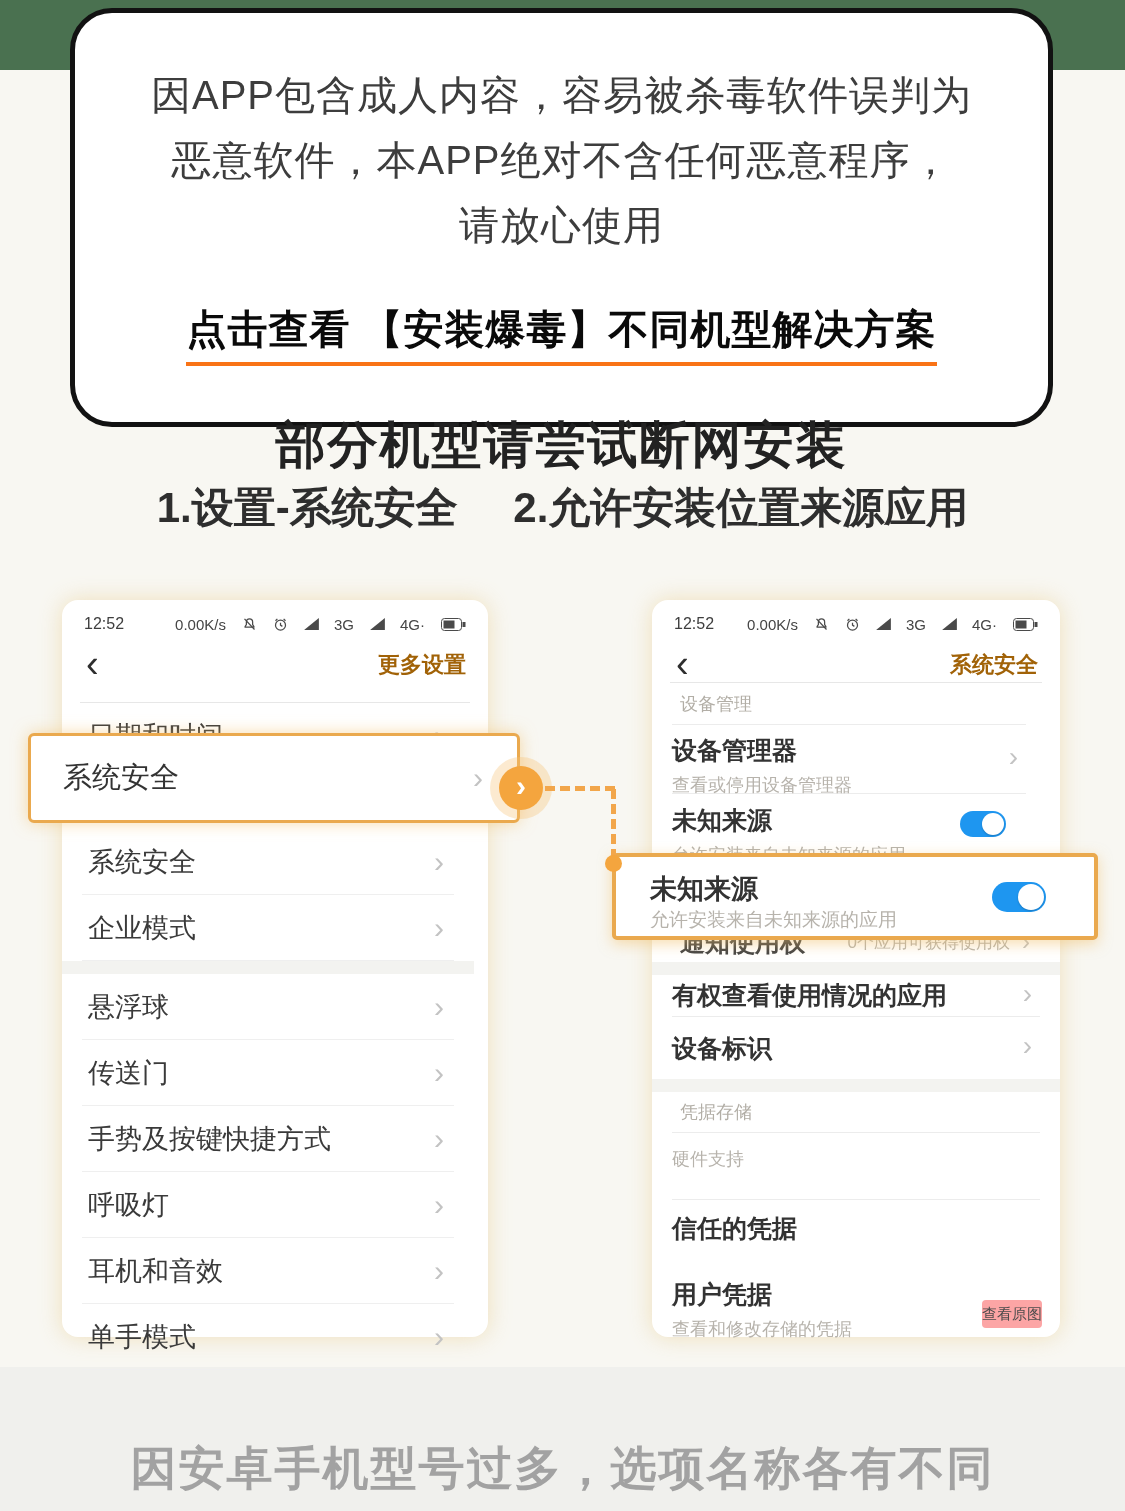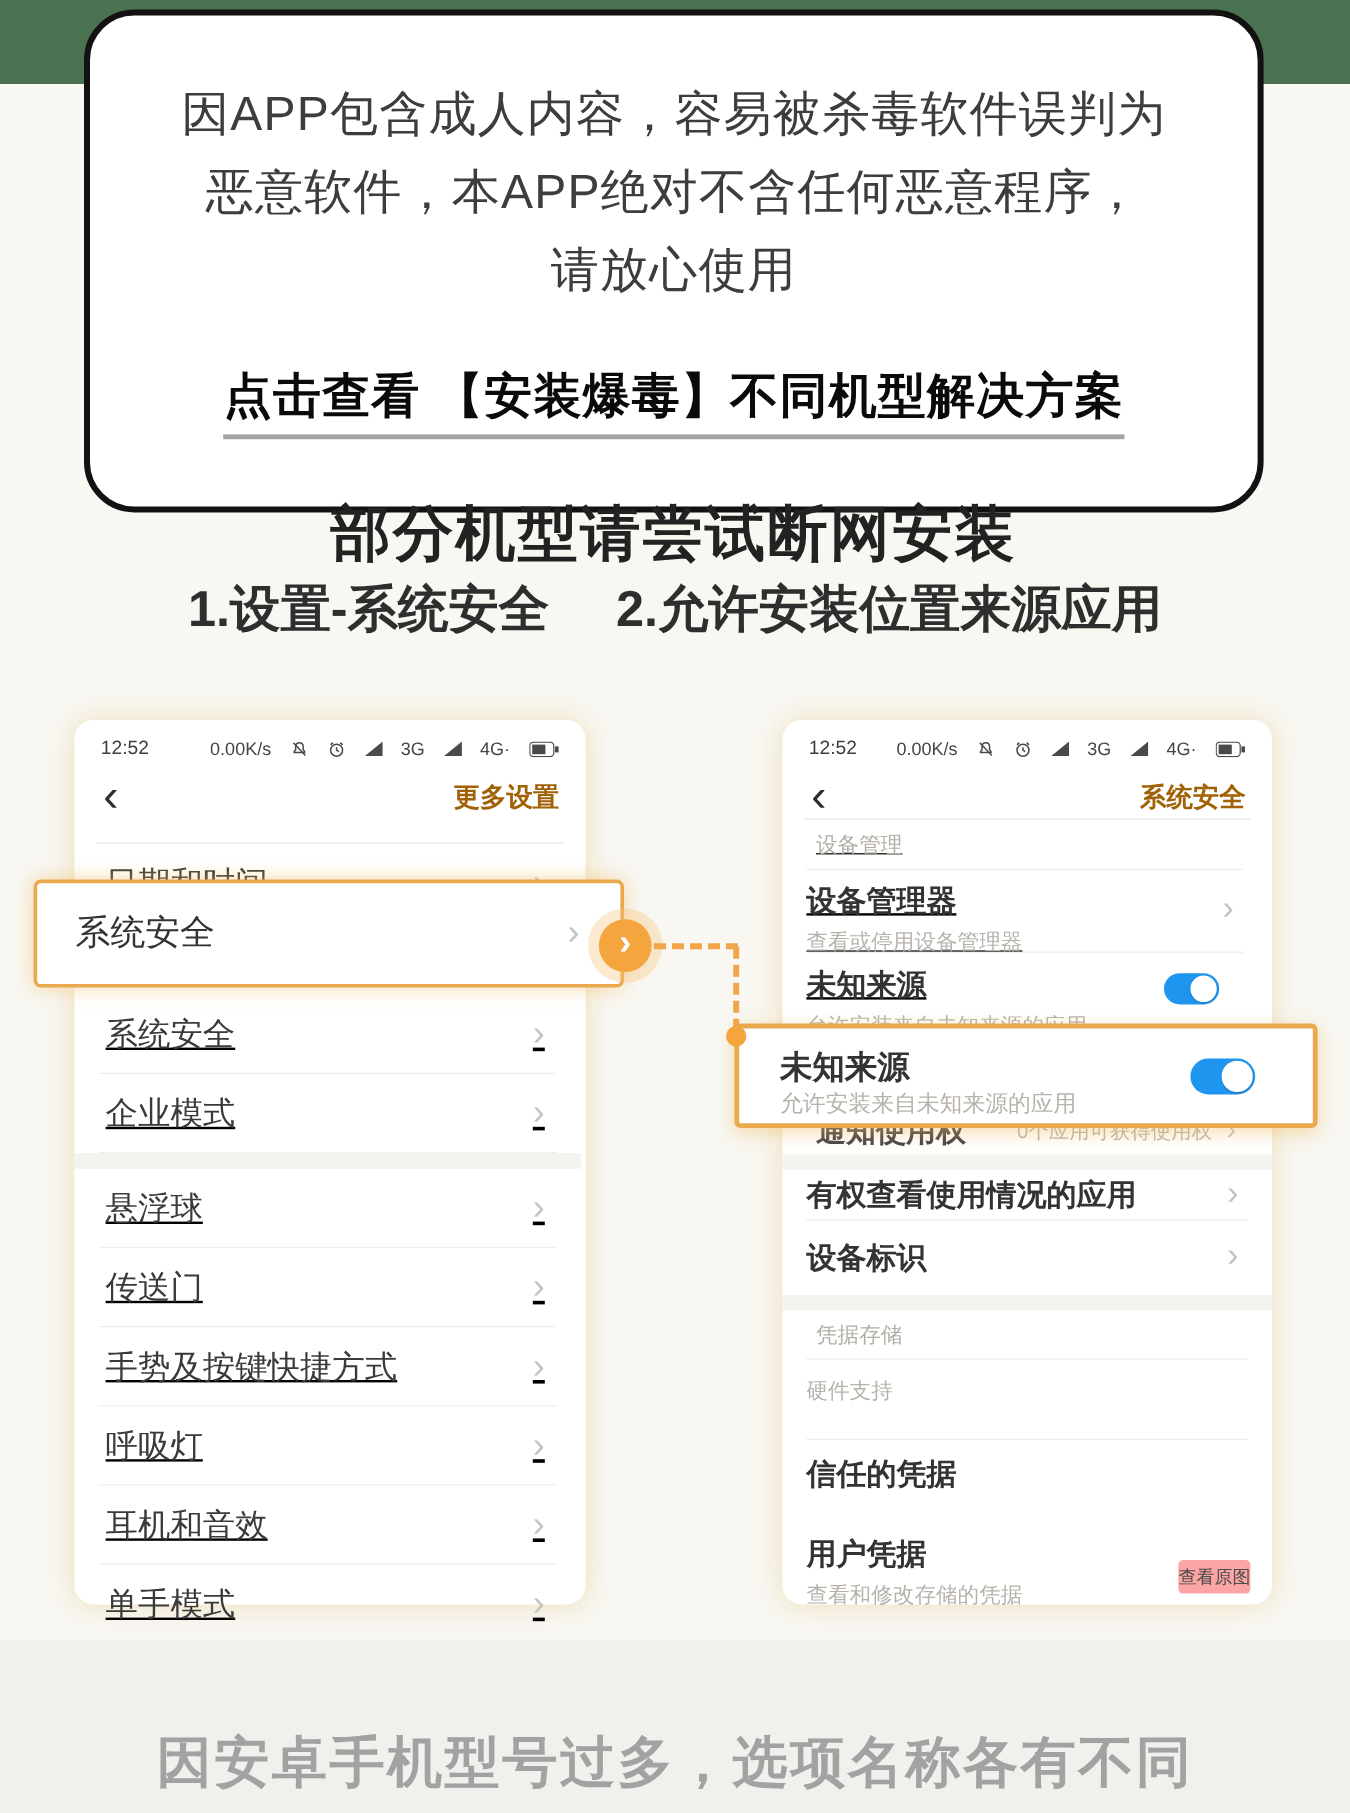--- a/index.html
+++ b/index.html
@@ -6,40 +6,40 @@
   body{font-family:"Liberation Sans","DejaVu Sans",sans-serif;}
   .canvas{position:relative;width:1125px;height:1511px;background:#f8f7f2;overflow:hidden;}
   .green-strip{position:absolute;left:0;top:0;width:1125px;height:70px;background:#4a7150;}
   .footer-band{position:absolute;left:0;top:1367px;width:1125px;height:144px;background:#f0f0ed;}
 
   
   .notice-card{position:absolute;left:70px;top:8px;width:983px;height:419px;box-sizing:border-box;
     background:#fff;border:5px solid #121212;border-radius:42px;text-align:center;padding-top:50px;}
   .notice-line{font-size:40px;line-height:65px;color:#3d3d3d;font-weight:500;letter-spacing:1px;}
   .notice-link{display:inline-block;margin-top:44px;font-size:40px;font-weight:700;color:#0a0a0a;
-    border-bottom:4px solid #a3a3a3;padding-bottom:5px;letter-spacing:1px;cursor:pointer;}
+    border-bottom:4px solid #f97316;padding-bottom:5px;letter-spacing:1px;cursor:pointer;}
   .notice-note{margin-top:46px;font-size:50px;font-weight:700;color:#222;letter-spacing:2px;}
 
   .steps{position:absolute;left:0;top:480px;width:1125px;text-align:center;font-size:42px;font-weight:700;color:#2e2e2e;}
   .steps span{margin:0 22px;}
 
   
   .phone{position:absolute;background:#fff;border-radius:16px;box-shadow:0 0 22px rgba(228,196,120,.45);}
   .phone-left{left:62px;top:600px;width:426px;height:737px;}
   .phone-right{left:652px;top:600px;width:408px;height:737px;}
 
   .status-row{position:absolute;top:12px;left:22px;right:22px;height:24px;display:flex;justify-content:space-between;align-items:center;font-size:16px;color:#3e3e3e;}
   .status-icons{display:flex;align-items:center;gap:16px;font-size:15px;color:#454545;}
   .status-icons .lbl{margin-left:-1px;}
   .navbar{position:absolute;top:44px;left:22px;right:22px;height:42px;}
   .back{position:absolute;left:2px;top:0px;font-size:38px;line-height:40px;color:#2e2e2e;cursor:pointer;}
   .nav-title{position:absolute;left:0;right:0;top:6px;text-align:right;font-size:22px;font-weight:700;color:#a16207;}
   .nav-divider{position:absolute;top:102px;left:18px;right:18px;height:1px;background:#e7e7e7;}
 
-  .list{position:absolute;top:103px;left:0;right:4px;text-decoration:underline;}
+  .list{position:absolute;top:103px;left:0;right:14px;}
   .row{position:relative;margin:0 20px;border-bottom:1px solid #efefef;display:flex;align-items:center;}
   .row.h66{height:65px;}
   .row .lab{font-size:27px;color:#3a3a3a;padding-left:6px;}
   .chev{margin-left:auto;font-size:30px;color:#c3c3c3;padding-right:10px;line-height:1;}
   .band{height:13px;background:#f3f3f0;border:0;}
   .gap90{height:60px;}
 
   
   .hl-left{position:absolute;left:-34px;top:133px;width:492px;height:90px;box-sizing:border-box;background:#fff;
     border:3px solid #eaa94e;border-radius:6px;z-index:4;box-shadow:0 0 16px rgba(242,190,100,.55);display:flex;align-items:center;}

